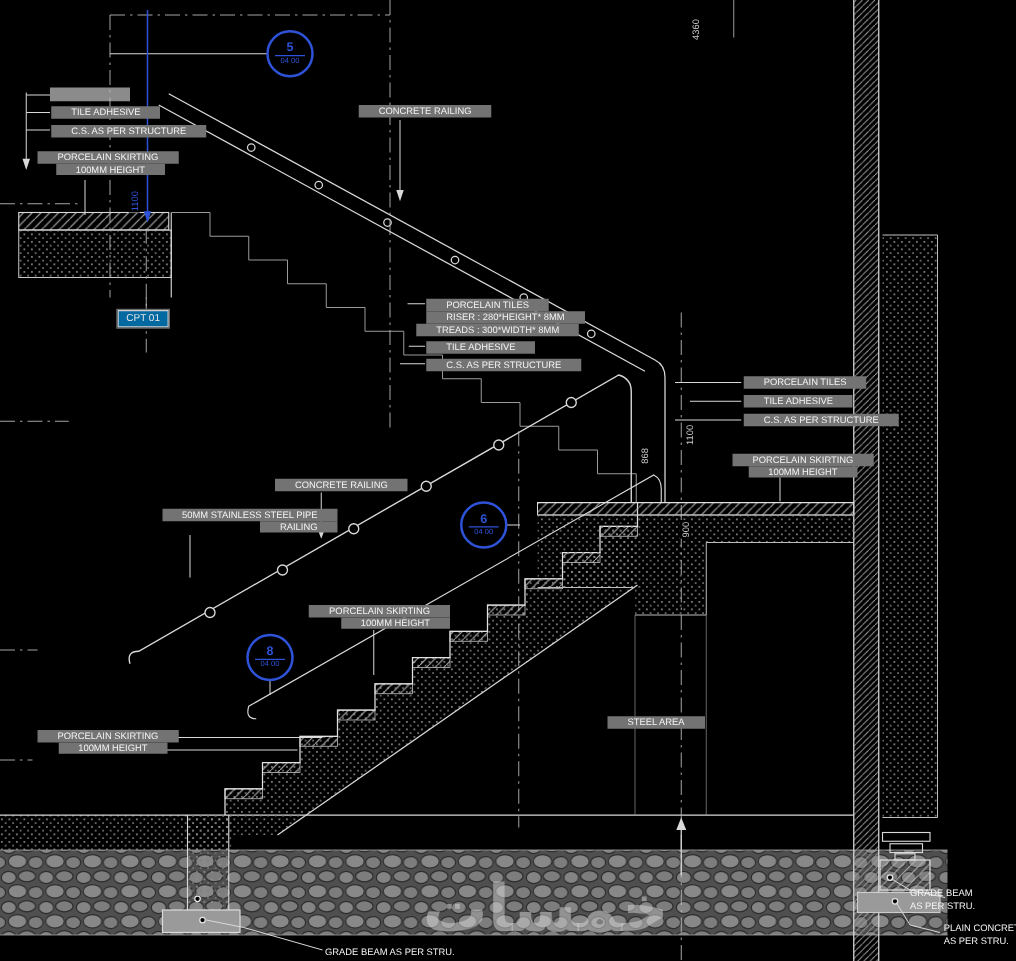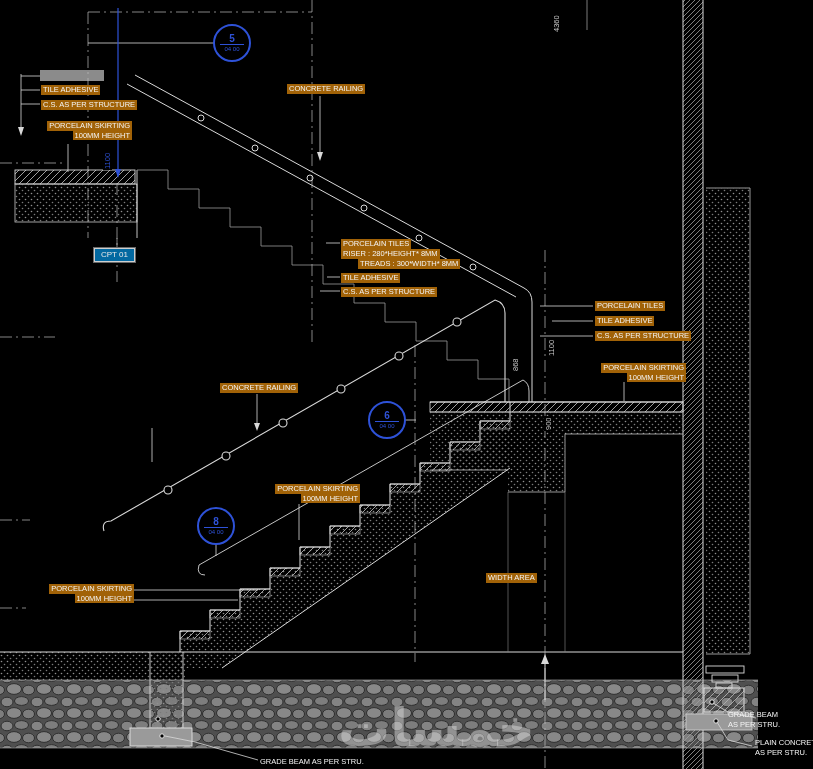--- a/index.html
+++ b/index.html
@@ -1,21 +1,21 @@
 <!DOCTYPE html>
 <html><head>
 <meta charset="utf-8">
 <style>
   html,body{margin:0;padding:0;background:#000;}
   #stage{position:relative;width:813px;height:769px;background:#000;overflow:hidden;
          font-family:"Liberation Sans",sans-serif;}
   #stage svg{position:absolute;left:0;top:0;}
   .lbl{position:absolute;font:7.5px/9.5px "Liberation Sans",sans-serif;color:#f4f4f4;
        white-space:nowrap;z-index:5;}
-  .tag{background:#a16207;padding:0 2px;display:inline-block;}
+  .tag{background:#737373;padding:0 16px;display:inline-block;}
   .ctr{text-align:right;}
   .dim{position:absolute;font:7.5px/9px "Liberation Sans",sans-serif;color:#c8c8c8;
        transform:rotate(-90deg);transform-origin:0 0;background:#000;padding:0 1px;
        white-space:nowrap;z-index:6;}
   .dim.blue{color:#2e52d8;}
   .callout{position:absolute;width:34px;height:34px;border:2px solid #2e52d8;border-radius:50%;
        background:#000;display:flex;flex-direction:column;align-items:center;justify-content:center;
        color:#2e52d8;z-index:7;}
   .callout .num{font-size:10px;font-weight:bold;line-height:11px;}
   .callout .sheet{font-size:6px;line-height:7px;border-top:1.5px solid #2e52d8;width:72%;
@@ -212,41 +212,44 @@
   <div class="lbl" style="left:41px;top:85px"><span class="tag">TILE ADHESIVE</span></div>
   <div class="lbl" style="left:41px;top:100px"><span class="tag">C.S. AS PER STRUCTURE</span></div>
   <div class="lbl ctr" style="left:30px;top:121px;width:102px">
     <span class="tag">PORCELAIN SKIRTING</span><br><span class="tag">100MM HEIGHT</span>
   </div>
 
   <div class="lbl" style="left:287px;top:84px"><span class="tag">CONCRETE RAILING</span></div>
 
   <div class="lbl" style="left:341px;top:239px"><span class="tag">PORCELAIN TILES</span></div>
   <div class="lbl" style="left:341px;top:249px"><span class="tag">RISER : 280*HEIGHT* 8MM</span></div>
-  <div class="lbl" style="left:358px;top:259px"><span class="tag">TREADS : 300*WIDTH* 8MM</span></div>
+  <div class="lbl" style="left:333px;top:259px"><span class="tag">TREADS : 300*WIDTH* 8MM</span></div>
   <div class="lbl" style="left:341px;top:273px"><span class="tag">TILE ADHESIVE</span></div>
   <div class="lbl" style="left:341px;top:287px"><span class="tag">C.S. AS PER STRUCTURE</span></div>
 
   <div class="lbl" style="left:220px;top:383px"><span class="tag">CONCRETE RAILING</span></div>
+  <div class="lbl ctr" style="left:120px;top:407px;width:150px">
+    <span class="tag">50MM STAINLESS STEEL PIPE</span><br><span class="tag">RAILING</span>
+  </div>
   <div class="lbl ctr" style="left:240px;top:484px;width:120px">
     <span class="tag">PORCELAIN SKIRTING</span><br><span class="tag">100MM HEIGHT</span>
   </div>
 
   <div class="lbl" style="left:595px;top:301px"><span class="tag">PORCELAIN TILES</span></div>
   <div class="lbl" style="left:595px;top:316px"><span class="tag">TILE ADHESIVE</span></div>
   <div class="lbl" style="left:595px;top:331px"><span class="tag">C.S. AS PER STRUCTURE</span></div>
   <div class="lbl ctr" style="left:586px;top:363px;width:100px">
     <span class="tag">PORCELAIN SKIRTING</span><br><span class="tag">100MM HEIGHT</span>
   </div>
 
   <div class="lbl ctr" style="left:30px;top:584px;width:104px">
     <span class="tag">PORCELAIN SKIRTING</span><br><span class="tag">100MM HEIGHT</span>
   </div>
 
-  <div class="lbl" style="left:486px;top:573px"><span class="tag">WIDTH AREA</span></div>
+  <div class="lbl" style="left:486px;top:573px"><span class="tag">STEEL AREA</span></div>
 
   <div class="lbl" style="left:728px;top:710px">
     <span>GRADE BEAM</span><br><span>AS PER STRU.</span>
   </div>
   <div class="lbl" style="left:755px;top:738px">
     <span>PLAIN CONCRETE</span><br><span>AS PER STRU.</span>
   </div>
   <div class="lbl" style="left:260px;top:757px"><span>GRADE BEAM AS PER STRU.</span></div>
 
   <div class="boxlbl" style="left:94px;top:248px">CPT 01</div>

